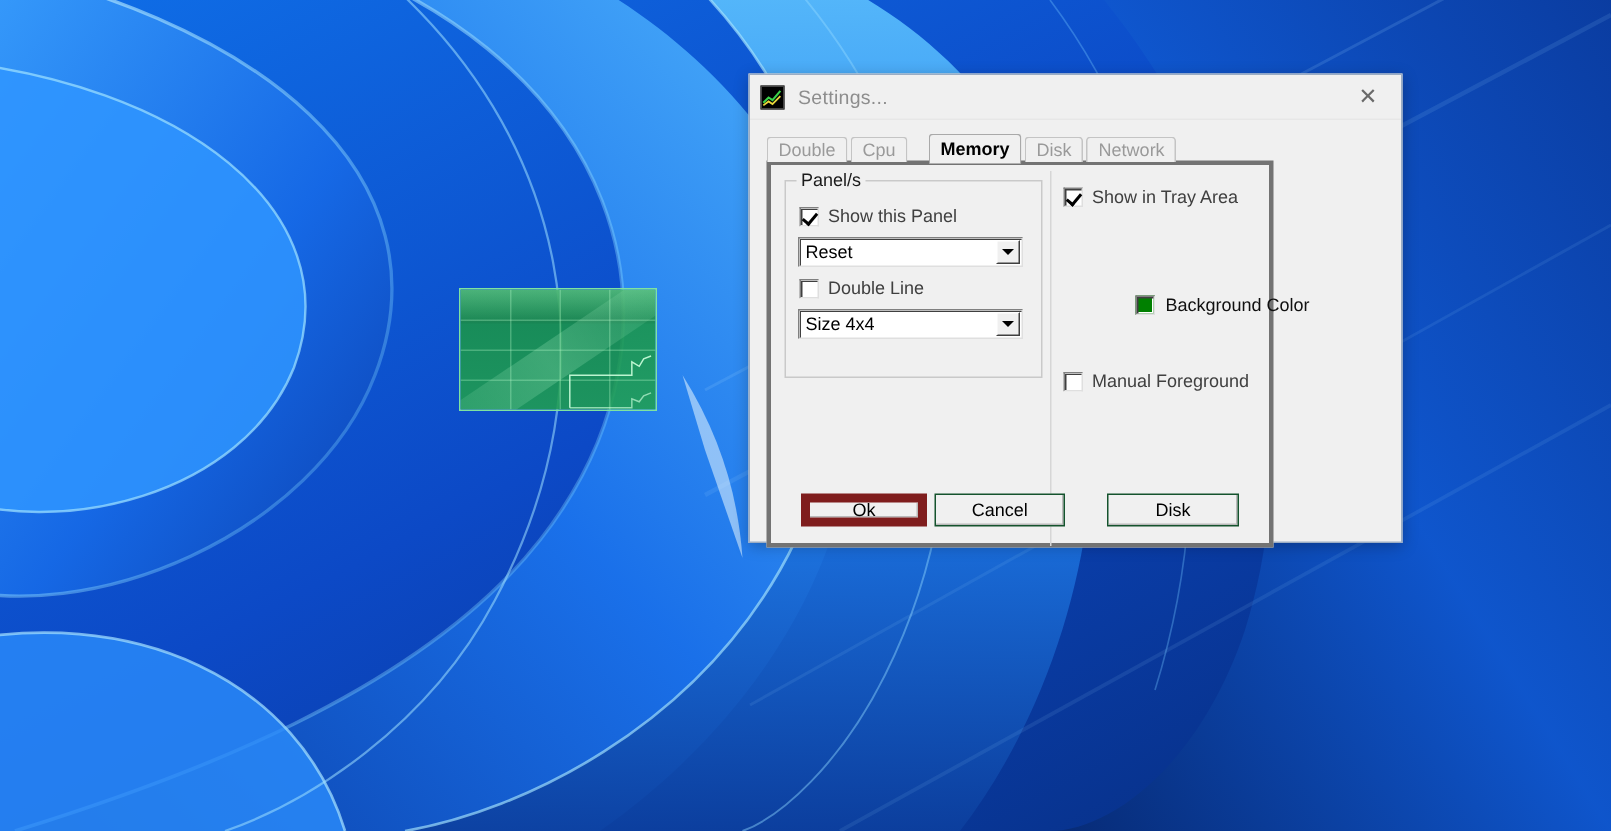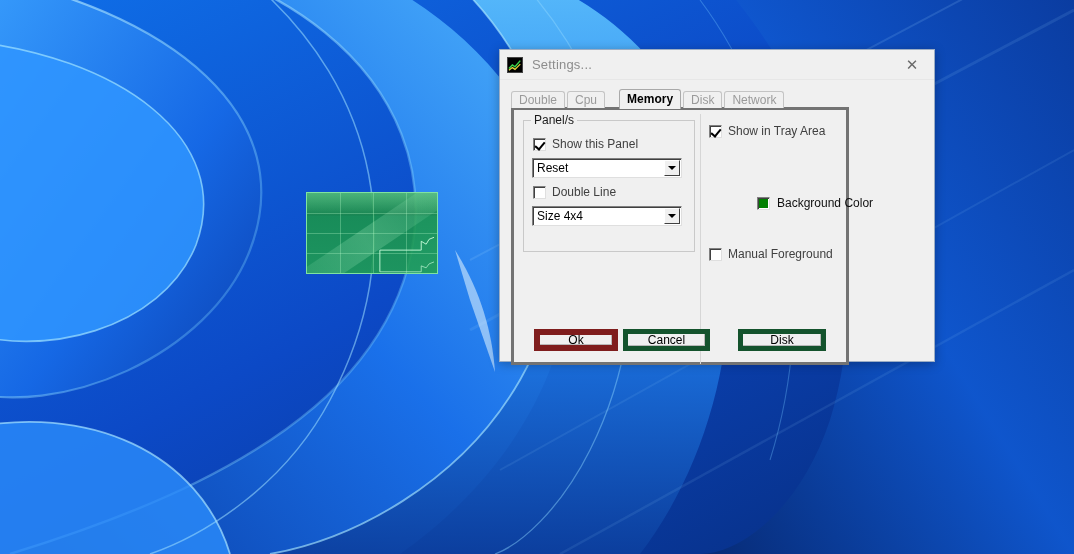--- a/index.html
+++ b/index.html
@@ -292,21 +292,21 @@
     flex: none;
     margin-right: 7px;
   }
 
   
   .btn {
     position: absolute;
     bottom: 10px;
     height: 22px;
     background: #f0f0f0;
-    border: 5px solid #14532d;
+    border: 1px solid #14532d;
     box-sizing: border-box;
     font-size: 12px;
     color: #000;
     display: flex;
     align-items: center;
     justify-content: center;
     box-shadow: inset -1px -1px 0 #b9b9b9;
   }
   .btn.default { border: 6px solid #7f1d1d; }
 </style>

